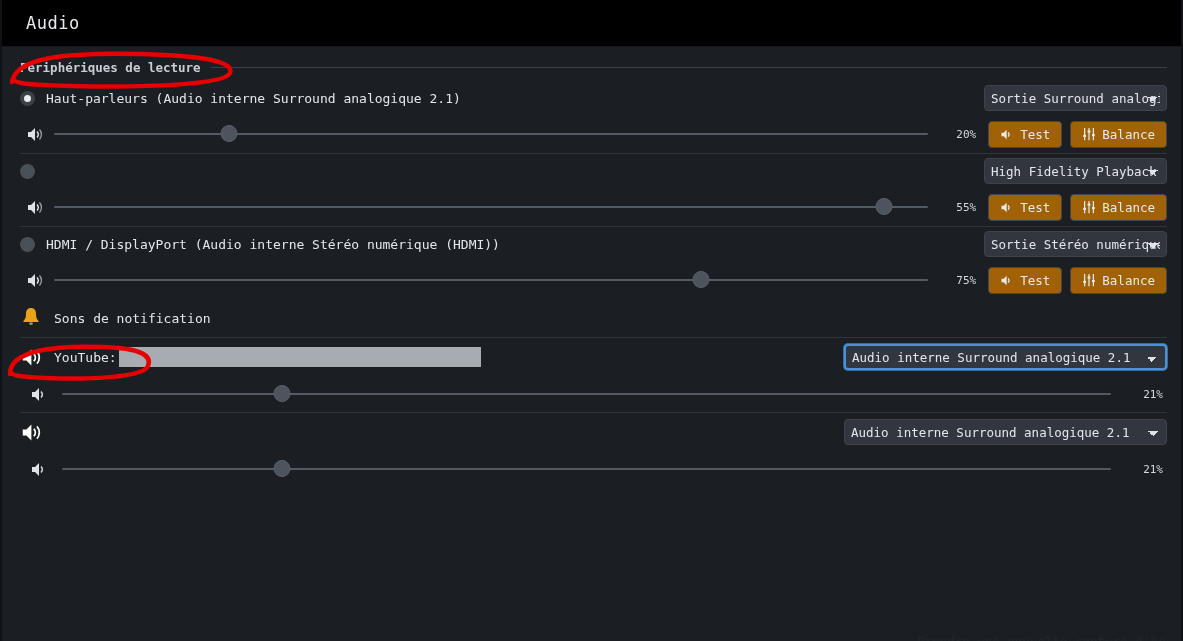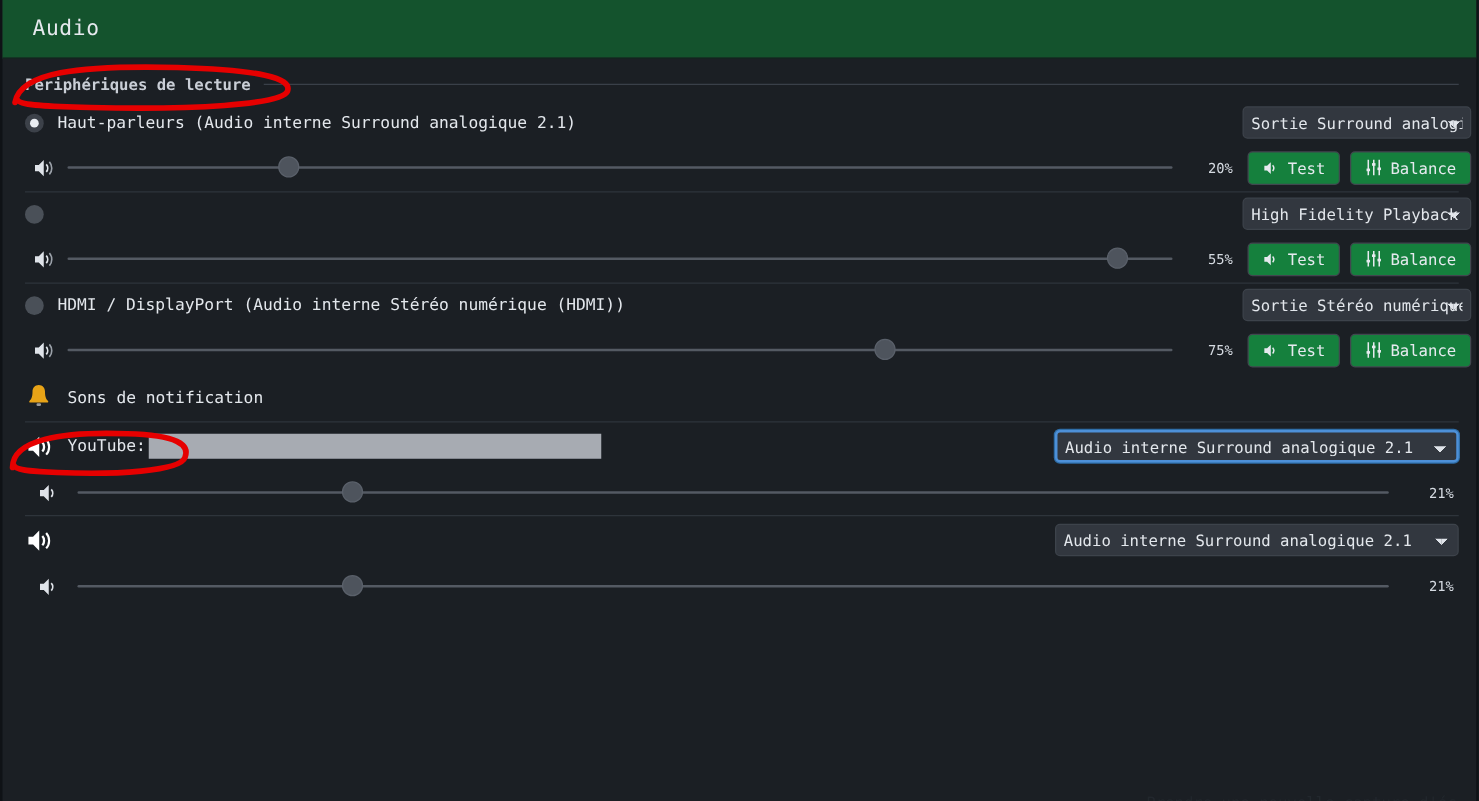--- a/index.html
+++ b/index.html
@@ -17,21 +17,21 @@
     width: 1183px;
     height: 641px;
     background: #1b1f24;
     border-left: 2px solid #0f1216;
     border-right: 2px solid #0f1216;
   }
 
   
   .titlebar {
     height: 47px;
-    background: #14532d;
+    background: #000000;
     display: flex;
     align-items: center;
     padding-left: 24px;
     border-bottom: 1px solid #14181c;
   }
   .titlebar .title {
     color: #e6e9ee;
     font-size: 17px;
     letter-spacing: .5px;
   }
@@ -59,21 +59,21 @@
     font-weight: bold;
     white-space: nowrap;
   }
   .section-head .rule {
     flex: 1;
     height: 1px;
     background: #3a4049;
   }
 
   
-  .device-row { padding: 0 4px 0 18px; }
+  .device-row { padding: 0 14px 0 18px; }
   .device-top {
     display: flex;
     align-items: center;
     height: 34px;
   }
   .radio {
     width: 15px; height: 15px;
     border-radius: 50%;
     background: #4a5058;
     flex: none;
@@ -176,21 +176,21 @@
     flex: none;
     margin-right: 4px;
   }
   .ctl-btns {
     display: flex;
     gap: 8px;
     flex: none;
     margin-left: 8px;
   }
   .btn {
-    background: #15803d;
+    background: #a16207;
     border: 1px solid #41474f;
     border-radius: 4px;
     color: #e6eaef;
     font-family: inherit;
     font-size: 12.5px;
     height: 27px;
     padding: 0 11px;
     display: flex;
     align-items: center;
     gap: 6px;

